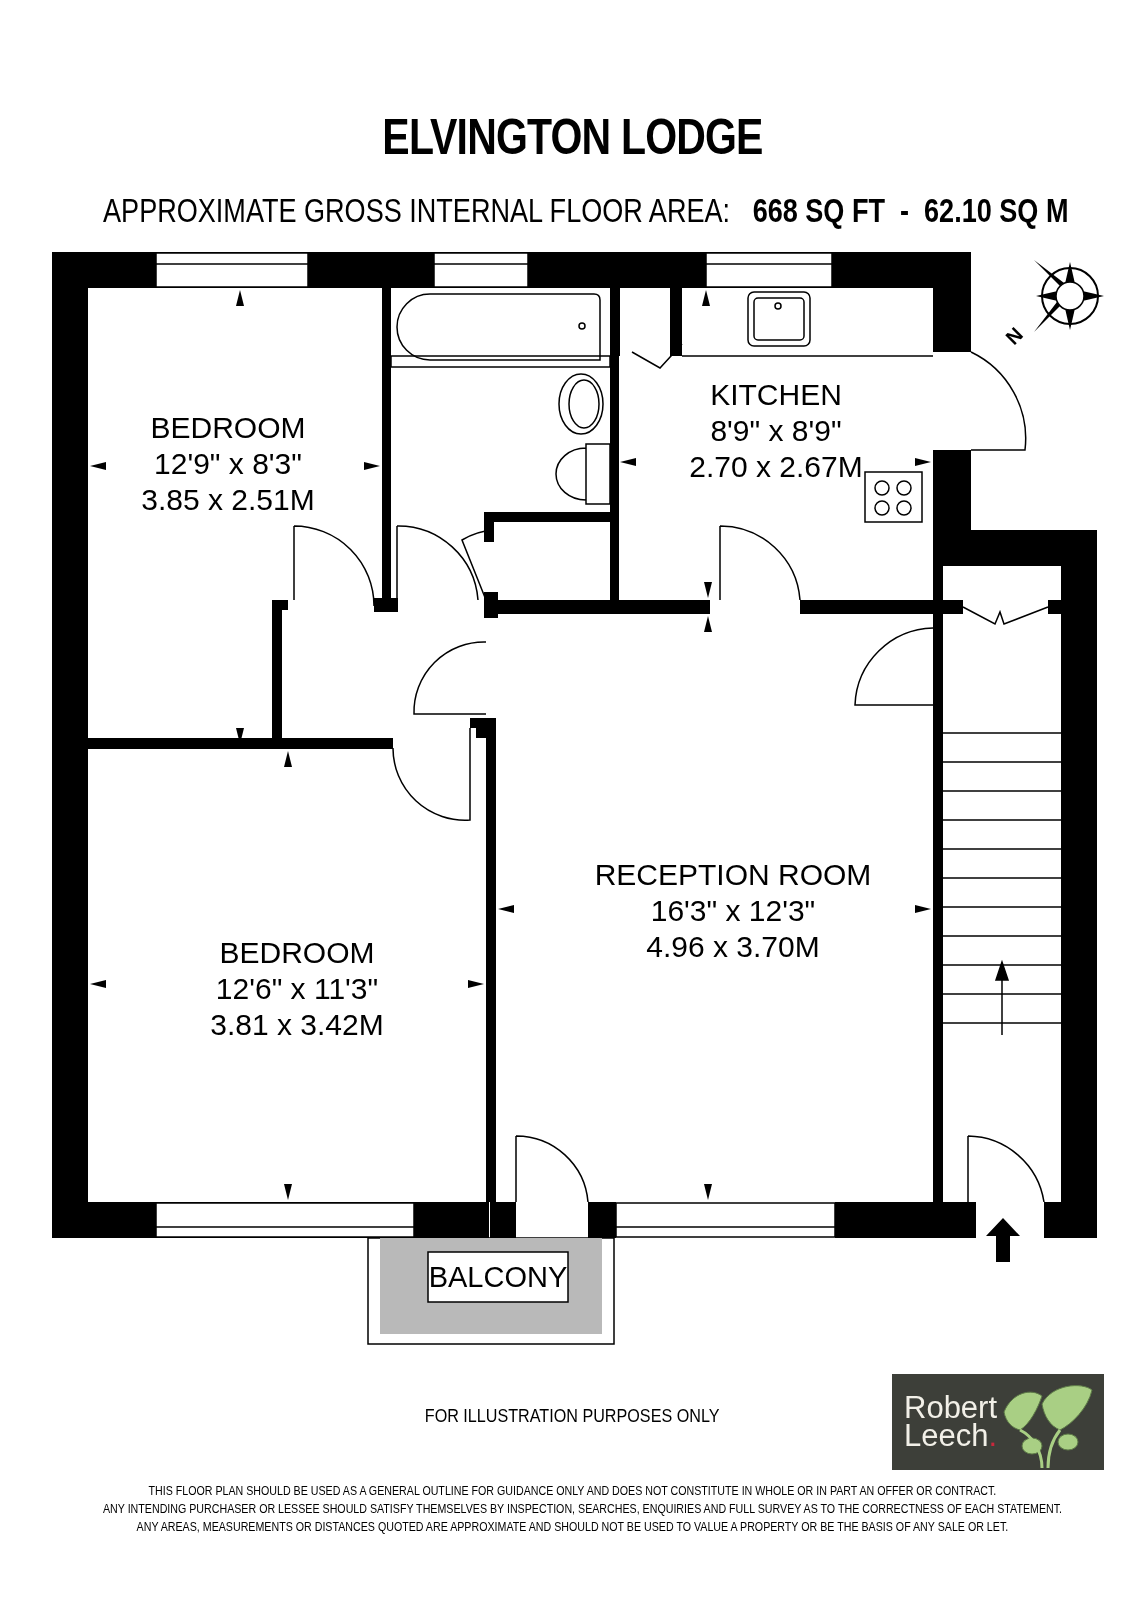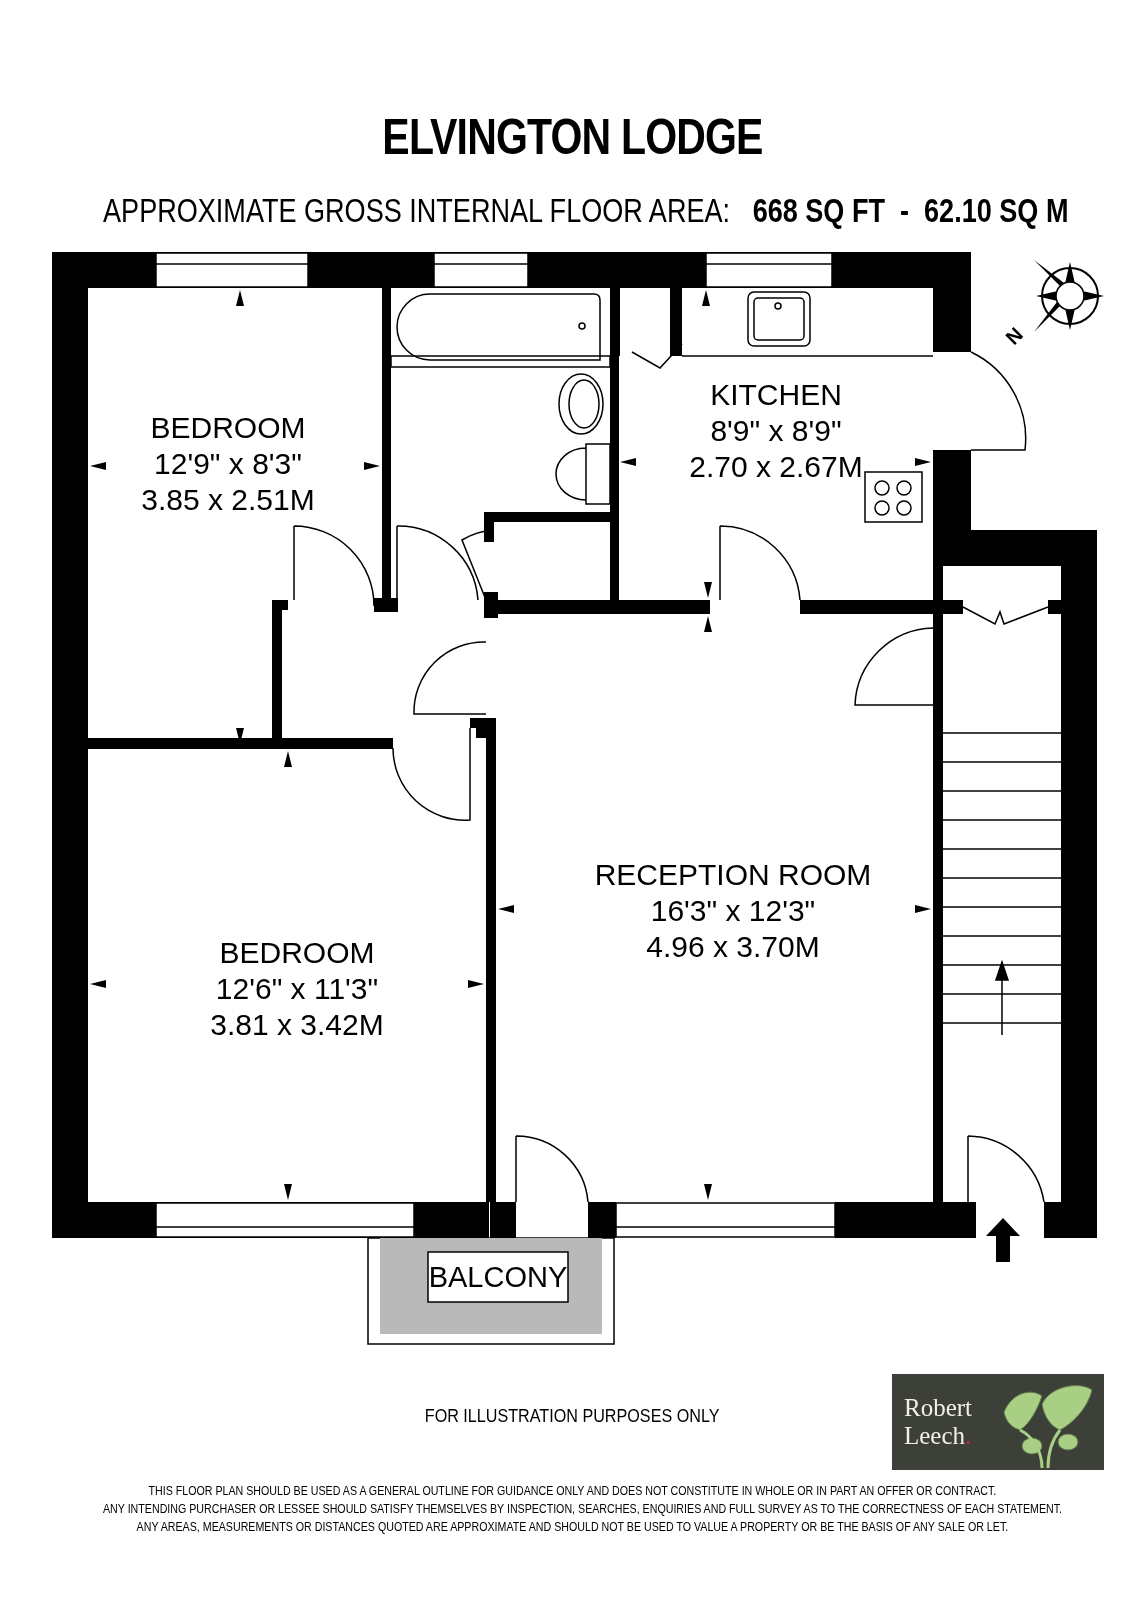--- a/index.html
+++ b/index.html
@@ -13,22 +13,22 @@
   .subtitle b { font-weight: bold; }
   svg.plan { position: absolute; left: 0; top: 0; }
   .room-label { font-family: "Liberation Sans", sans-serif; font-size: 30px; text-anchor: middle; }
   .balcony-label { font-family: "Liberation Sans", sans-serif; font-size: 29px; text-anchor: middle; }
   .illus { position: absolute; left: 0; width: 1145px; top: 1405px; text-align: center; font-size: 19px;
            transform: scaleX(0.85); transform-origin: 570px 0; }
   .disclaimer { position: absolute; left: 0; width: 1145px; top: 1482px; text-align: center; font-size: 13px;
                 line-height: 18px; transform: scaleX(0.82); transform-origin: 572px 0; }
   .disclaimer div { white-space: nowrap; }
   .logo { position: absolute; left: 892px; top: 1374px; width: 212px; height: 96px; background: #3d3f39; }
-  .logo-text { position: absolute; left: 12px; top: 20px; font-family: Liberation Serif, serif;
-               color: #f2f0e8; font-size: 25px; line-height: 28px; }
+  .logo-text { position: absolute; left: 12px; top: 20px; font-family: Liberation Sans, sans-serif;
+               color: #f2f0e8; font-size: 31px; line-height: 28px; }
   .logo-dot { color: #c8283c; }
 </style>
 </head>
 <body>
 
 <div class="title">ELVINGTON LODGE</div>
 <div class="subtitle">
   <span>APPROXIMATE GROSS INTERNAL FLOOR AREA:</span>&nbsp;&nbsp;
   <b>668 SQ FT</b>&nbsp;
   <b>-</b>&nbsp;

